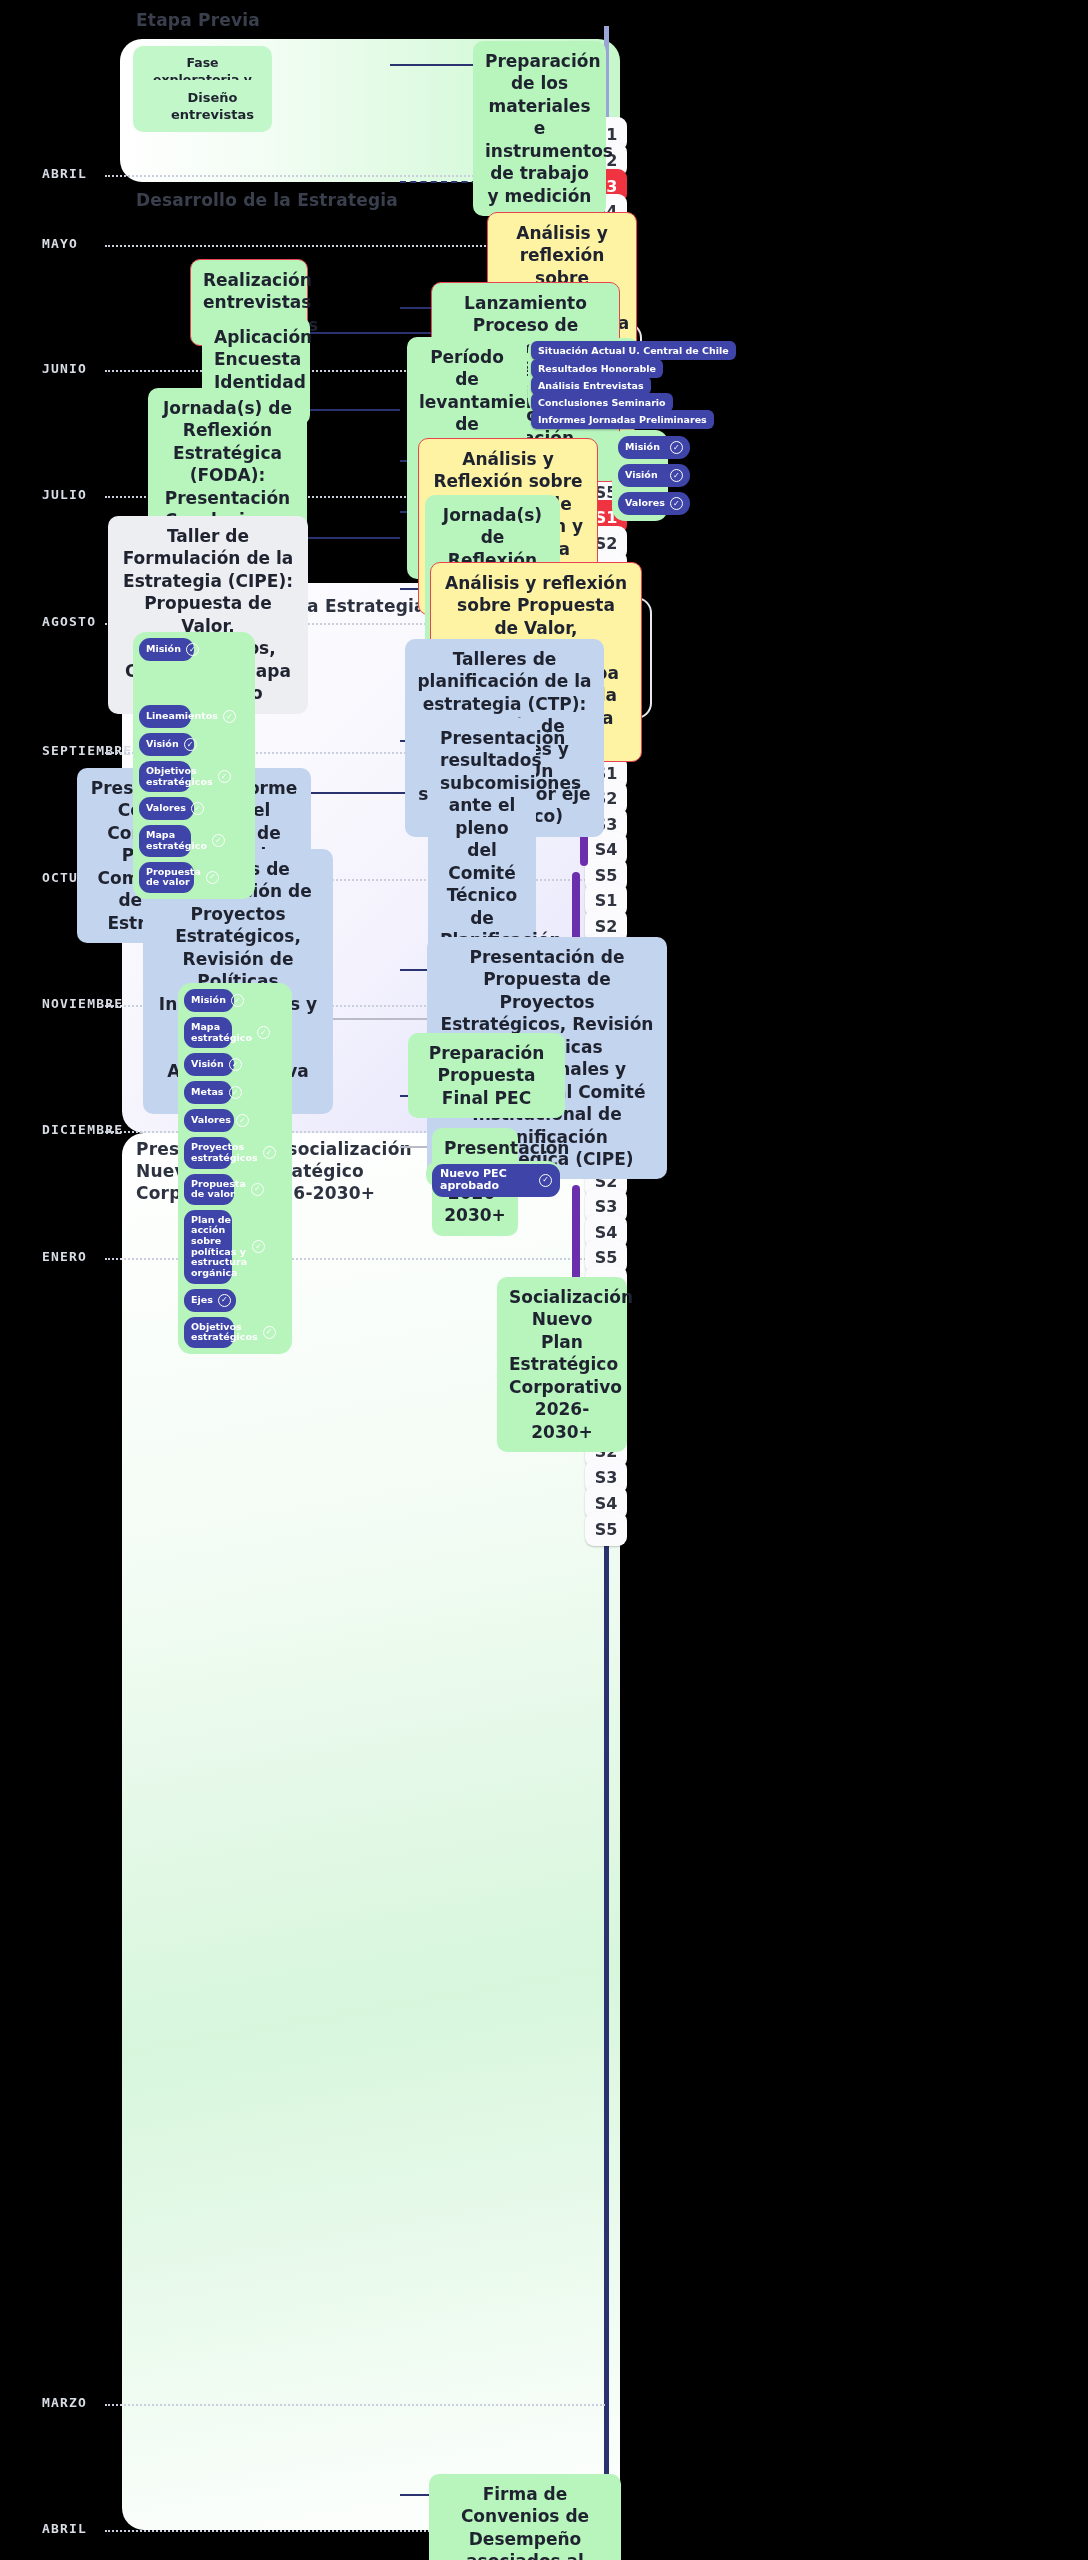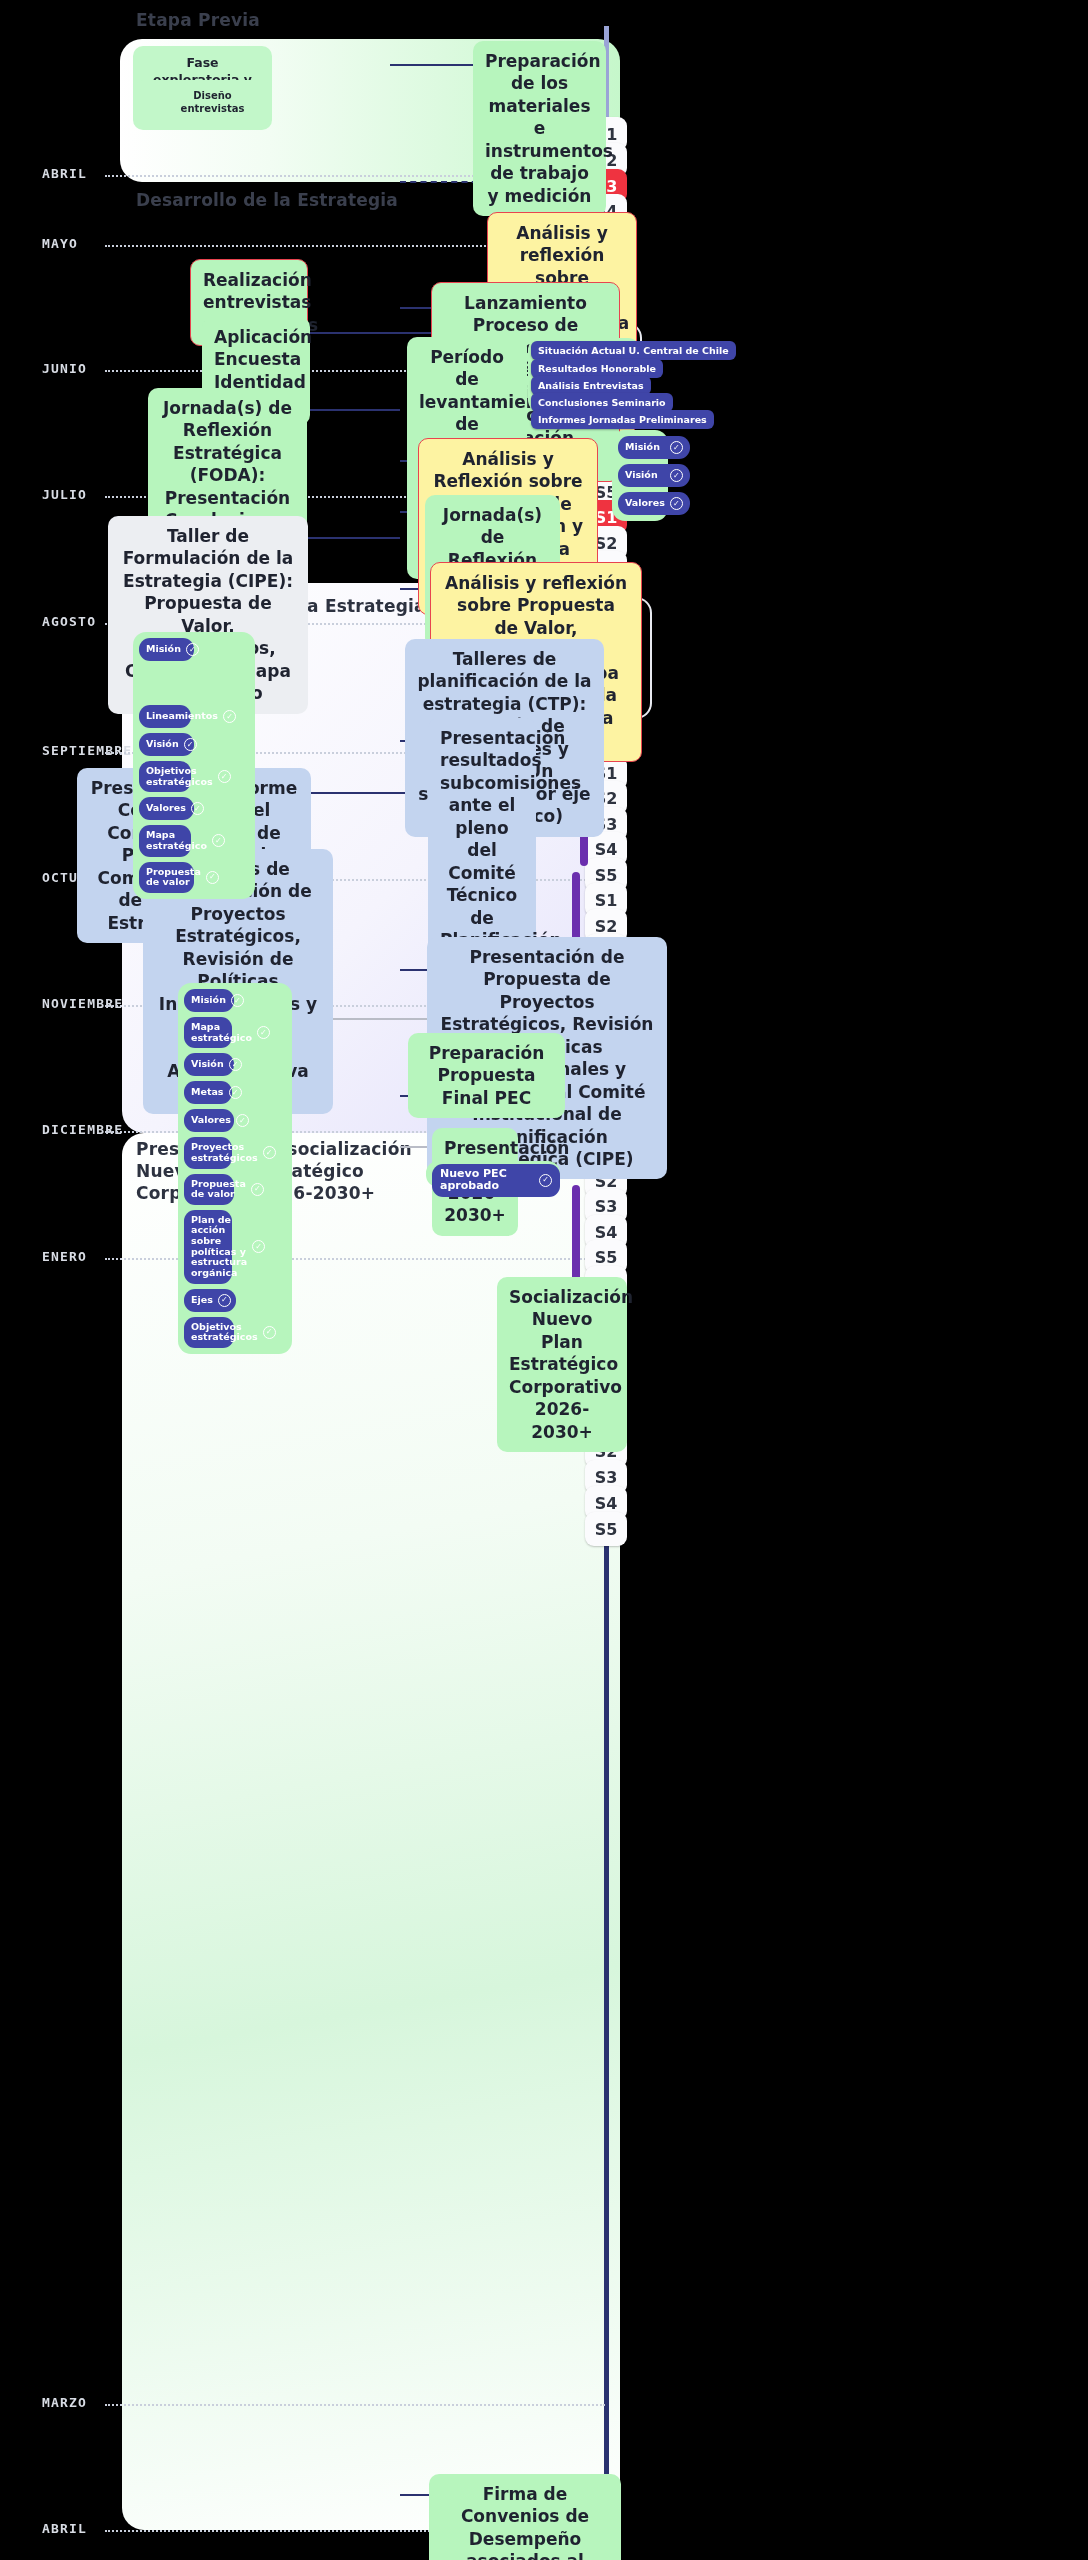--- a/index.html
+++ b/index.html
@@ -155,21 +155,21 @@
   <div class="phase-panel" style="left:120px; top:39px; width:500px; height:143px;
               background:linear-gradient(to right,#ffffff 0%,#f2fdf3 30%,#c6f7cb 100%);"></div>
 
   <div class="phase-panel" style="left:122px; top:583px; width:498px; height:550px;
               background:linear-gradient(135deg,#ffffff 0%,#f5f4fd 55%,#e3e1fb 100%);"></div>
 
   <div class="phase-panel" style="left:122px; top:1133px; width:498px; height:1397px;
               background:linear-gradient(170deg,#ffffff 0%,#f3fcf4 30%,#d7f6dc 62%,#ffffff 100%);"></div>
 
   <div class="callout" style="left:133px; top:46px; width:139px; background:#c2f7c9; font-size:12.5px; font-weight:600;">Fase exploratoria y Encuesta Identidad UCEN</div>
-  <div class="callout" style="left:133px; top:80px; width:139px; background:#c2f7c9; font-size:10px; font-weight:600;padding-left:32px;">Diseño entrevistas</div>
+  <div class="callout" style="left:133px; top:80px; width:139px; background:#c2f7c9; font-size:13px; font-weight:600;padding-left:32px;">Diseño entrevistas</div>
 
   <div class="phase-title ghost" style="left:136px; top:10px; font-size:17px;">Etapa Previa</div>
   <div class="phase-title ghost" style="left:136px; top:190px; font-size:17px;">Desarrollo de la Estrategia</div>
   <div class="phase-title" style="left:140px; top:596px; font-size:17px;">Planificación de la Estrategia</div>
   <div class="phase-title" style="left:136px; top:1139px; font-size:17px;">Presentación y socialización</div>
   <div class="phase-title" style="left:136px; top:1161px; font-size:17px;">Nuevo Plan Estratégico</div>
   <div class="phase-title" style="left:136px; top:1183px; font-size:17px;">Corporativo 2026-2030+</div>
 
   <div class="spine" style="top:26px; height:590px;"></div>
   <div class="spine dark" style="top:610px; height:1920px;"></div>

